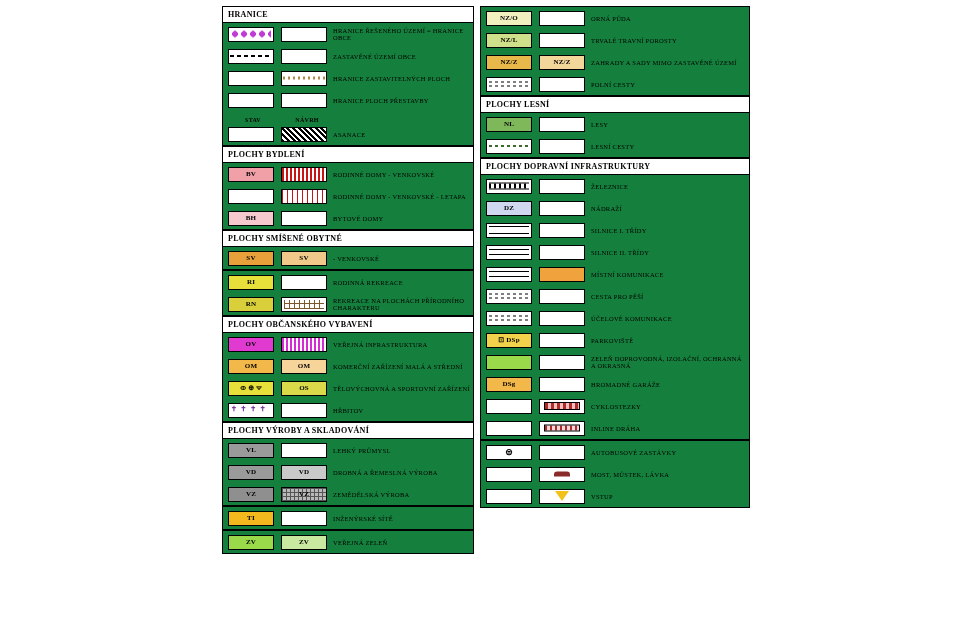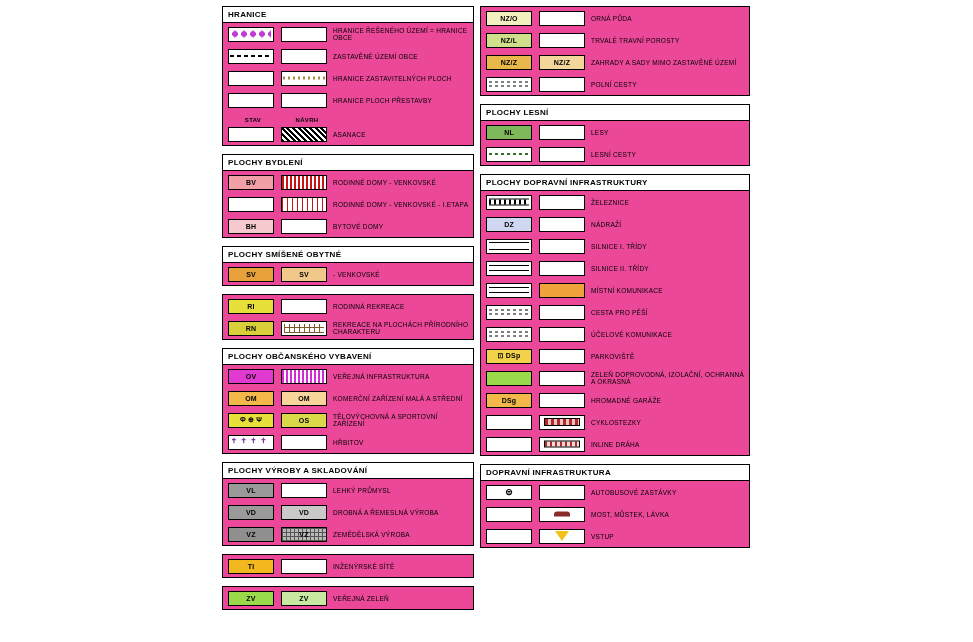--- a/index.html
+++ b/index.html
@@ -2,21 +2,21 @@
 <html><head>
 <meta charset="utf-8">
 <style>
   html,body{margin:0;padding:0;background:#ffffff;}
   body{width:973px;height:642px;font-family:"Liberation Sans",sans-serif;color:#000;position:relative;overflow:hidden;}
   .page{position:relative;width:973px;height:642px;}
   .col{position:absolute;top:6px;}
   .col-left{left:222px;width:252px;}
   .col-right{left:480px;width:270px;}
 
-  .section{border:1.2px solid #000;margin-bottom:8px;background:#ec4899;}
+  .section{border:1.2px solid #000;margin-bottom:0;background:#15803d;font-family:Liberation Serif, serif;}
   .section-title{
     font-size:8px;font-weight:bold;letter-spacing:.3px;
     padding:3px 4px 3px 5px;border-bottom:1.2px solid #000;background:#fff;
   }
   .rows{padding:0;}
   .row{display:flex;align-items:center;height:22px;padding:0 2px;}
   .sw{
     width:46px;height:15px;border:1px solid #000;margin:0 4px 0 3px;flex:0 0 auto;
     box-sizing:border-box;background:#fff;position:relative;overflow:hidden;
     display:flex;align-items:center;justify-content:center;
@@ -438,21 +438,20 @@
             <div class="lbl">CYKLOSTEZKY</div>
           </div>
           <div class="row">
             <div class="sw blank"></div>
             <div class="sw inline-drah" style="border: 1px solid rgb(0, 0, 0);"></div>
             <div class="lbl">INLINE DRÁHA</div>
           </div>
         </div>
       </div>
       <div class="section">
-        <div class="section-title">DOPRAVNÍ  INFRASTRUKTURA</div>
         <div class="rows">
           <div class="row">
             <div class="sw bus"></div>
             <div class="sw blank"></div>
             <div class="lbl">AUTOBUSOVÉ ZASTÁVKY</div>
           </div>
           <div class="row">
             <div class="sw blank"></div>
             <div class="sw bridge" style="border: 1px solid rgb(0, 0, 0);"></div>
             <div class="lbl">MOST, MŮSTEK, LÁVKA</div>

